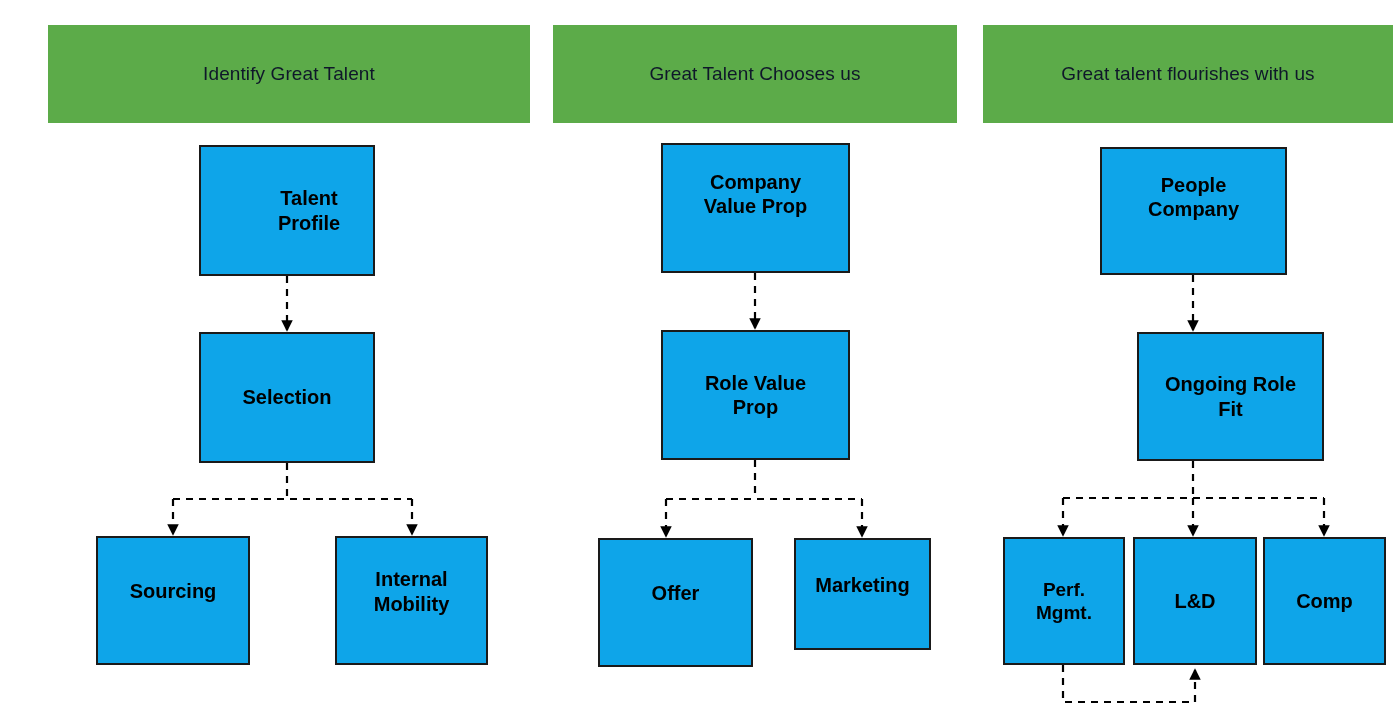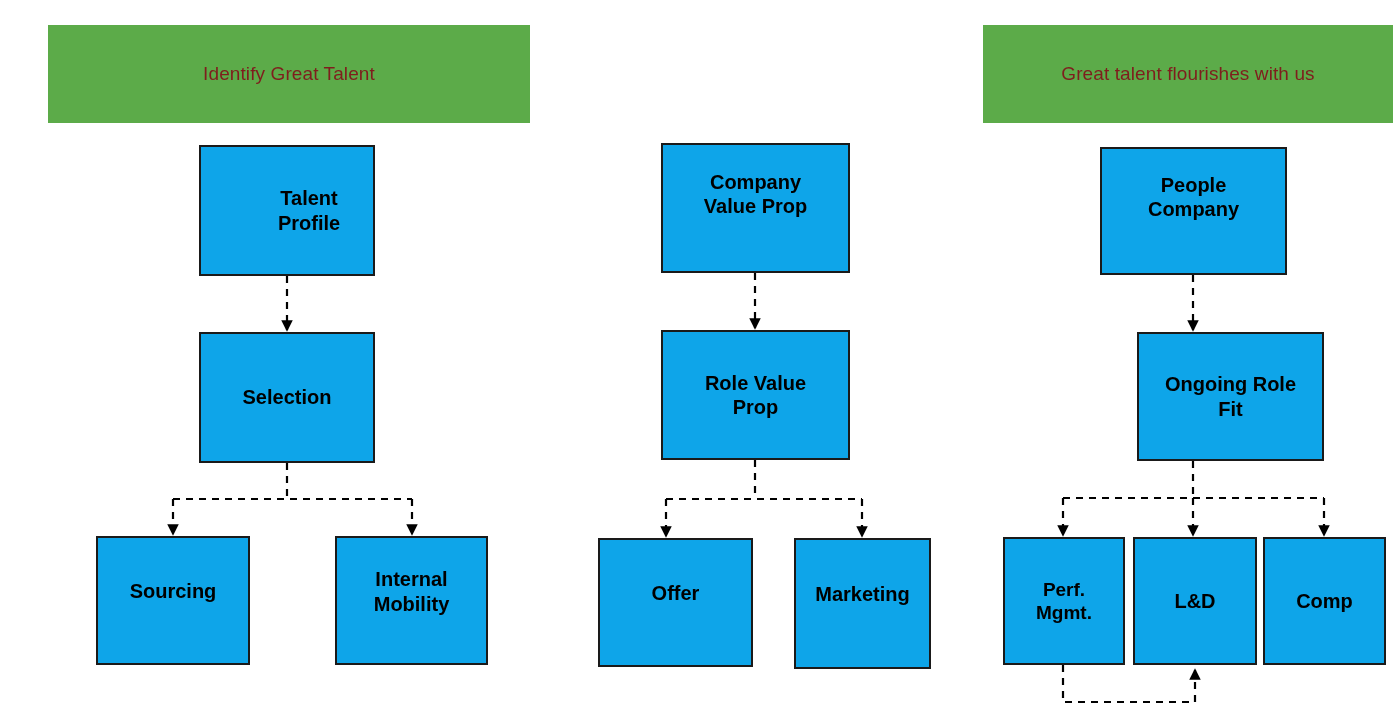--- a/index.html
+++ b/index.html
@@ -20,21 +20,21 @@
   }
   .banner {
     position: absolute;
     background: #5cab49;
     display: flex;
     align-items: center;
     justify-content: center;
     box-sizing: border-box;
   }
   .banner-label {
-    color: #7f1d1d;
+    color: #0f172a;
     font-family: "Liberation Sans", sans-serif;
     font-size: 19px;
     font-weight: 400;
     letter-spacing: 0.1px;
     line-height: 1.2;
     text-align: center;
     white-space: nowrap;
   }
   .node {
     position: absolute;
@@ -72,20 +72,23 @@
 </style>
 </head>
 <body>
 
 <div id="canvas">
 
   <div class="banner" style="left:48px; top:25px; width:482px; height:98px;">
     <span class="banner-label">Identify Great Talent</span>
   </div>
 
+  <div class="banner" style="left:553px; top:25px; width:404px; height:98px;">
+    <span class="banner-label">Great Talent Chooses us</span>
+  </div>
 
   <div class="banner" style="left:983px; top:25px; width:410px; height:98px;">
     <span class="banner-label">Great talent flourishes with us</span>
   </div>
 
   <svg id="wires" viewBox="0 0 1400 723">
     <defs>
       <marker id="arrow" viewBox="0 0 10 10" refX="8.5" refY="5" markerWidth="5.2" markerHeight="5.2" orient="auto-start-reverse">
         <path d="M 0 0 L 10 5 L 0 10 z" fill="#000000"></path>
       </marker>
@@ -141,21 +144,21 @@
 
   <div class="node" style="left:661px; top:330px; width:189px; height:130px;">
     <span class="node-label">Role Value
 Prop</span>
   </div>
 
   <div class="node shift-up-sm" style="left:598px; top:538px; width:155px; height:129px;">
     <span class="node-label">Offer</span>
   </div>
 
-  <div class="node shift-up-sm" style="left:794px; top:538px; width:137px; height:131px;align-items:center;">
+  <div class="node shift-up-sm" style="left:794px; top:538px; width:137px; height:112px;align-items:center;">
     <span class="node-label">Marketing</span>
   </div>
 
   <div class="node shift-up" style="left:1100px; top:147px; width:187px; height:128px;">
     <span class="node-label">People
 Company</span>
   </div>
 
   <div class="node" style="left:1100px; top:332px; width:187px; height:129px;margin-left:37px;">
     <span class="node-label">Ongoing Role

